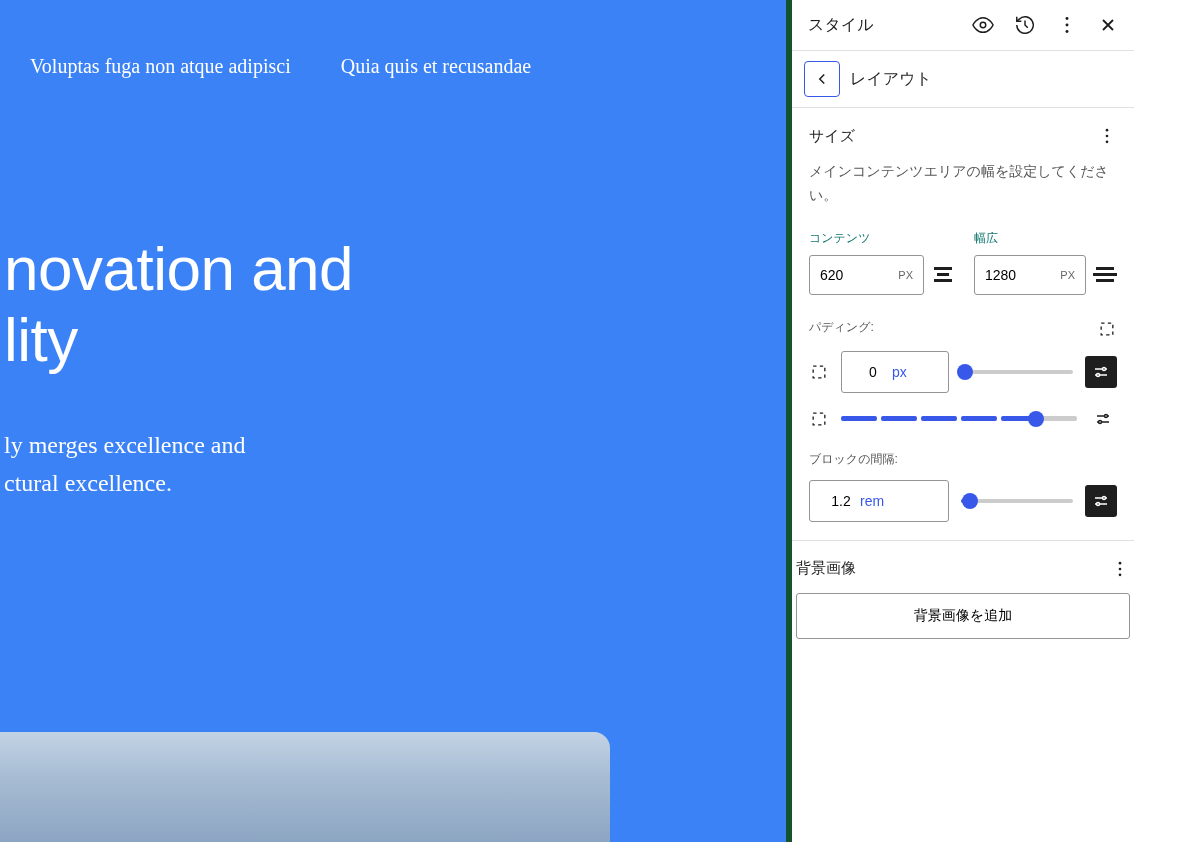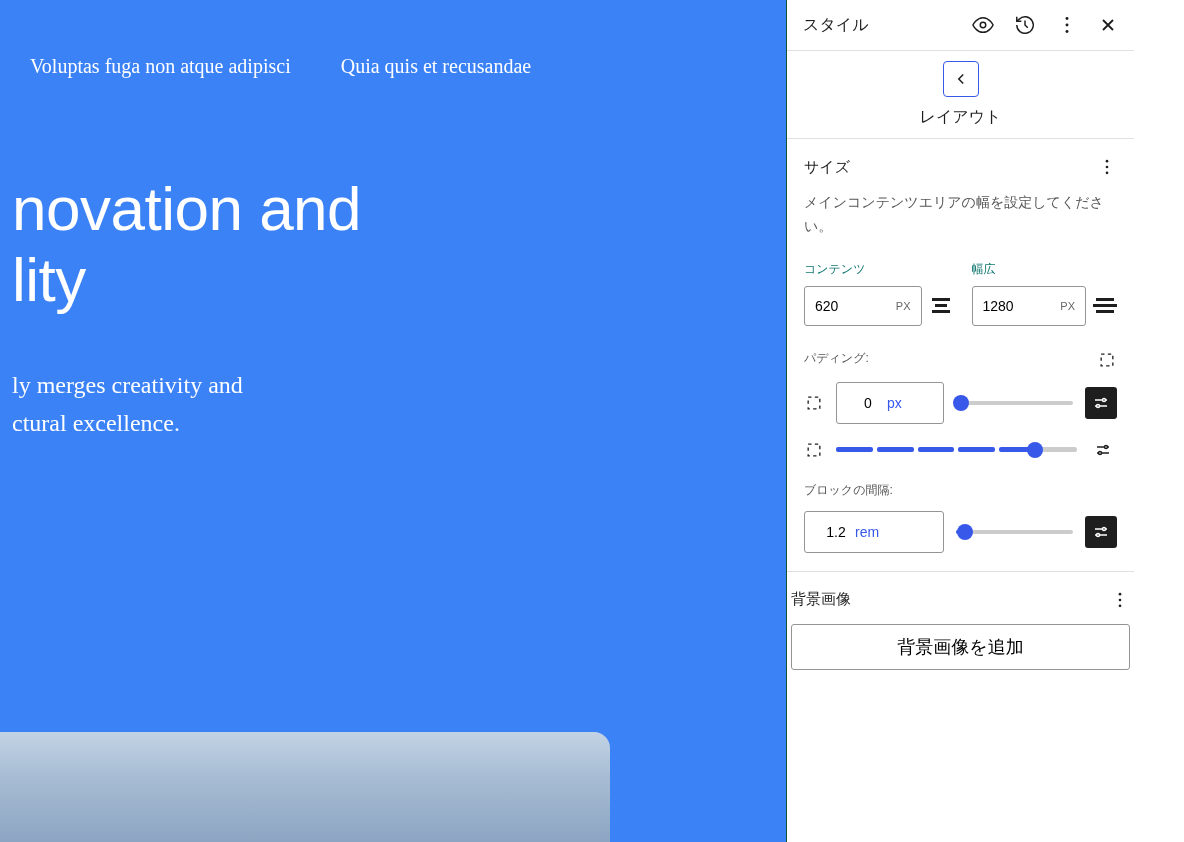--- a/index.html
+++ b/index.html
@@ -19,22 +19,22 @@
   overflow: hidden;
 }
 .preview-nav {
   display: flex;
   gap: 50px;
   padding: 55px 30px;
   font-family: Georgia, serif;
   font-size: 20px;
 }
 .preview-hero {
-  padding-left: 12px;
-  margin-top: 40px;
+  padding-left: 4px;
+  margin-top: 100px;
 }
 .preview-title {
   font-size: 62px;
   font-weight: 400;
   line-height: 1.15;
   letter-spacing: -0.5px;
 }
 .preview-sub {
   margin-top: 50px;
   font-family: Georgia, serif;
@@ -47,21 +47,21 @@
   left: 0;
   width: 610px;
   height: 110px;
   background: linear-gradient(180deg, #c2d3e4 0%, #a8bdd4 40%, #8ca5c2 100%);
   border-top-right-radius: 16px;
 }
 .sidebar {
   width: 348px;
   height: 100%;
   background: #fff;
-  border-left: 1px solid #14532d;
+  border-left: 6px solid #14532d;
   display: flex;
   flex-direction: column;
   color: #1e1e1e;
 }
 .sb-header {
   display: flex;
   align-items: center;
   justify-content: space-between;
   padding: 14px 16px;
   border-bottom: 1px solid #e0e0e0;
@@ -81,21 +81,20 @@
   display: flex;
   align-items: center;
   justify-content: center;
 }
 .sb-breadcrumb {
   display: flex;
   align-items: center;
   padding: 10px 12px;
   gap: 10px;
   border-bottom: 1px solid #e0e0e0;
-  flex-direction: column;
 }
 .back-btn {
   width: 36px;
   height: 36px;
   border: 1.5px solid #3858e9;
   border-radius: 4px;
   display: flex;
   align-items: center;
   justify-content: center;
   cursor: pointer;
@@ -291,41 +290,41 @@
 }
 .bg-section {
   padding: 18px 4px;
 }
 .bg-button {
   width: 100%;
   height: 46px;
   border: 1px solid #949494;
   background: #fff;
   border-radius: 3px;
-  font-size: 18px;
+  font-size: 14px;
   margin-top: 14px;
   cursor: pointer;
 }
 svg { display: block; }
 </style>
 </head>
 <body>
 
 <div class="preview">
   <div class="preview-nav">
     <a>Voluptas fuga non atque adipisci</a>
     <a>Quia quis et recusandae</a>
   </div>
   <div class="preview-hero">
     <h1 class="preview-title">
       <span>novation and</span><br>
       <span>lity</span>
     </h1>
     <p class="preview-sub">
-      <span>ly merges creativity and</span><br>
+      <span>ly merges excellence and</span><br>
       <span>ctural excellence.</span>
     </p>
   </div>
   <div class="preview-image"></div>
 </div>
 
 <div class="sidebar">
   <div class="sb-header">
     <span class="sb-header-title">スタイル</span>
     <div class="sb-header-icons">

